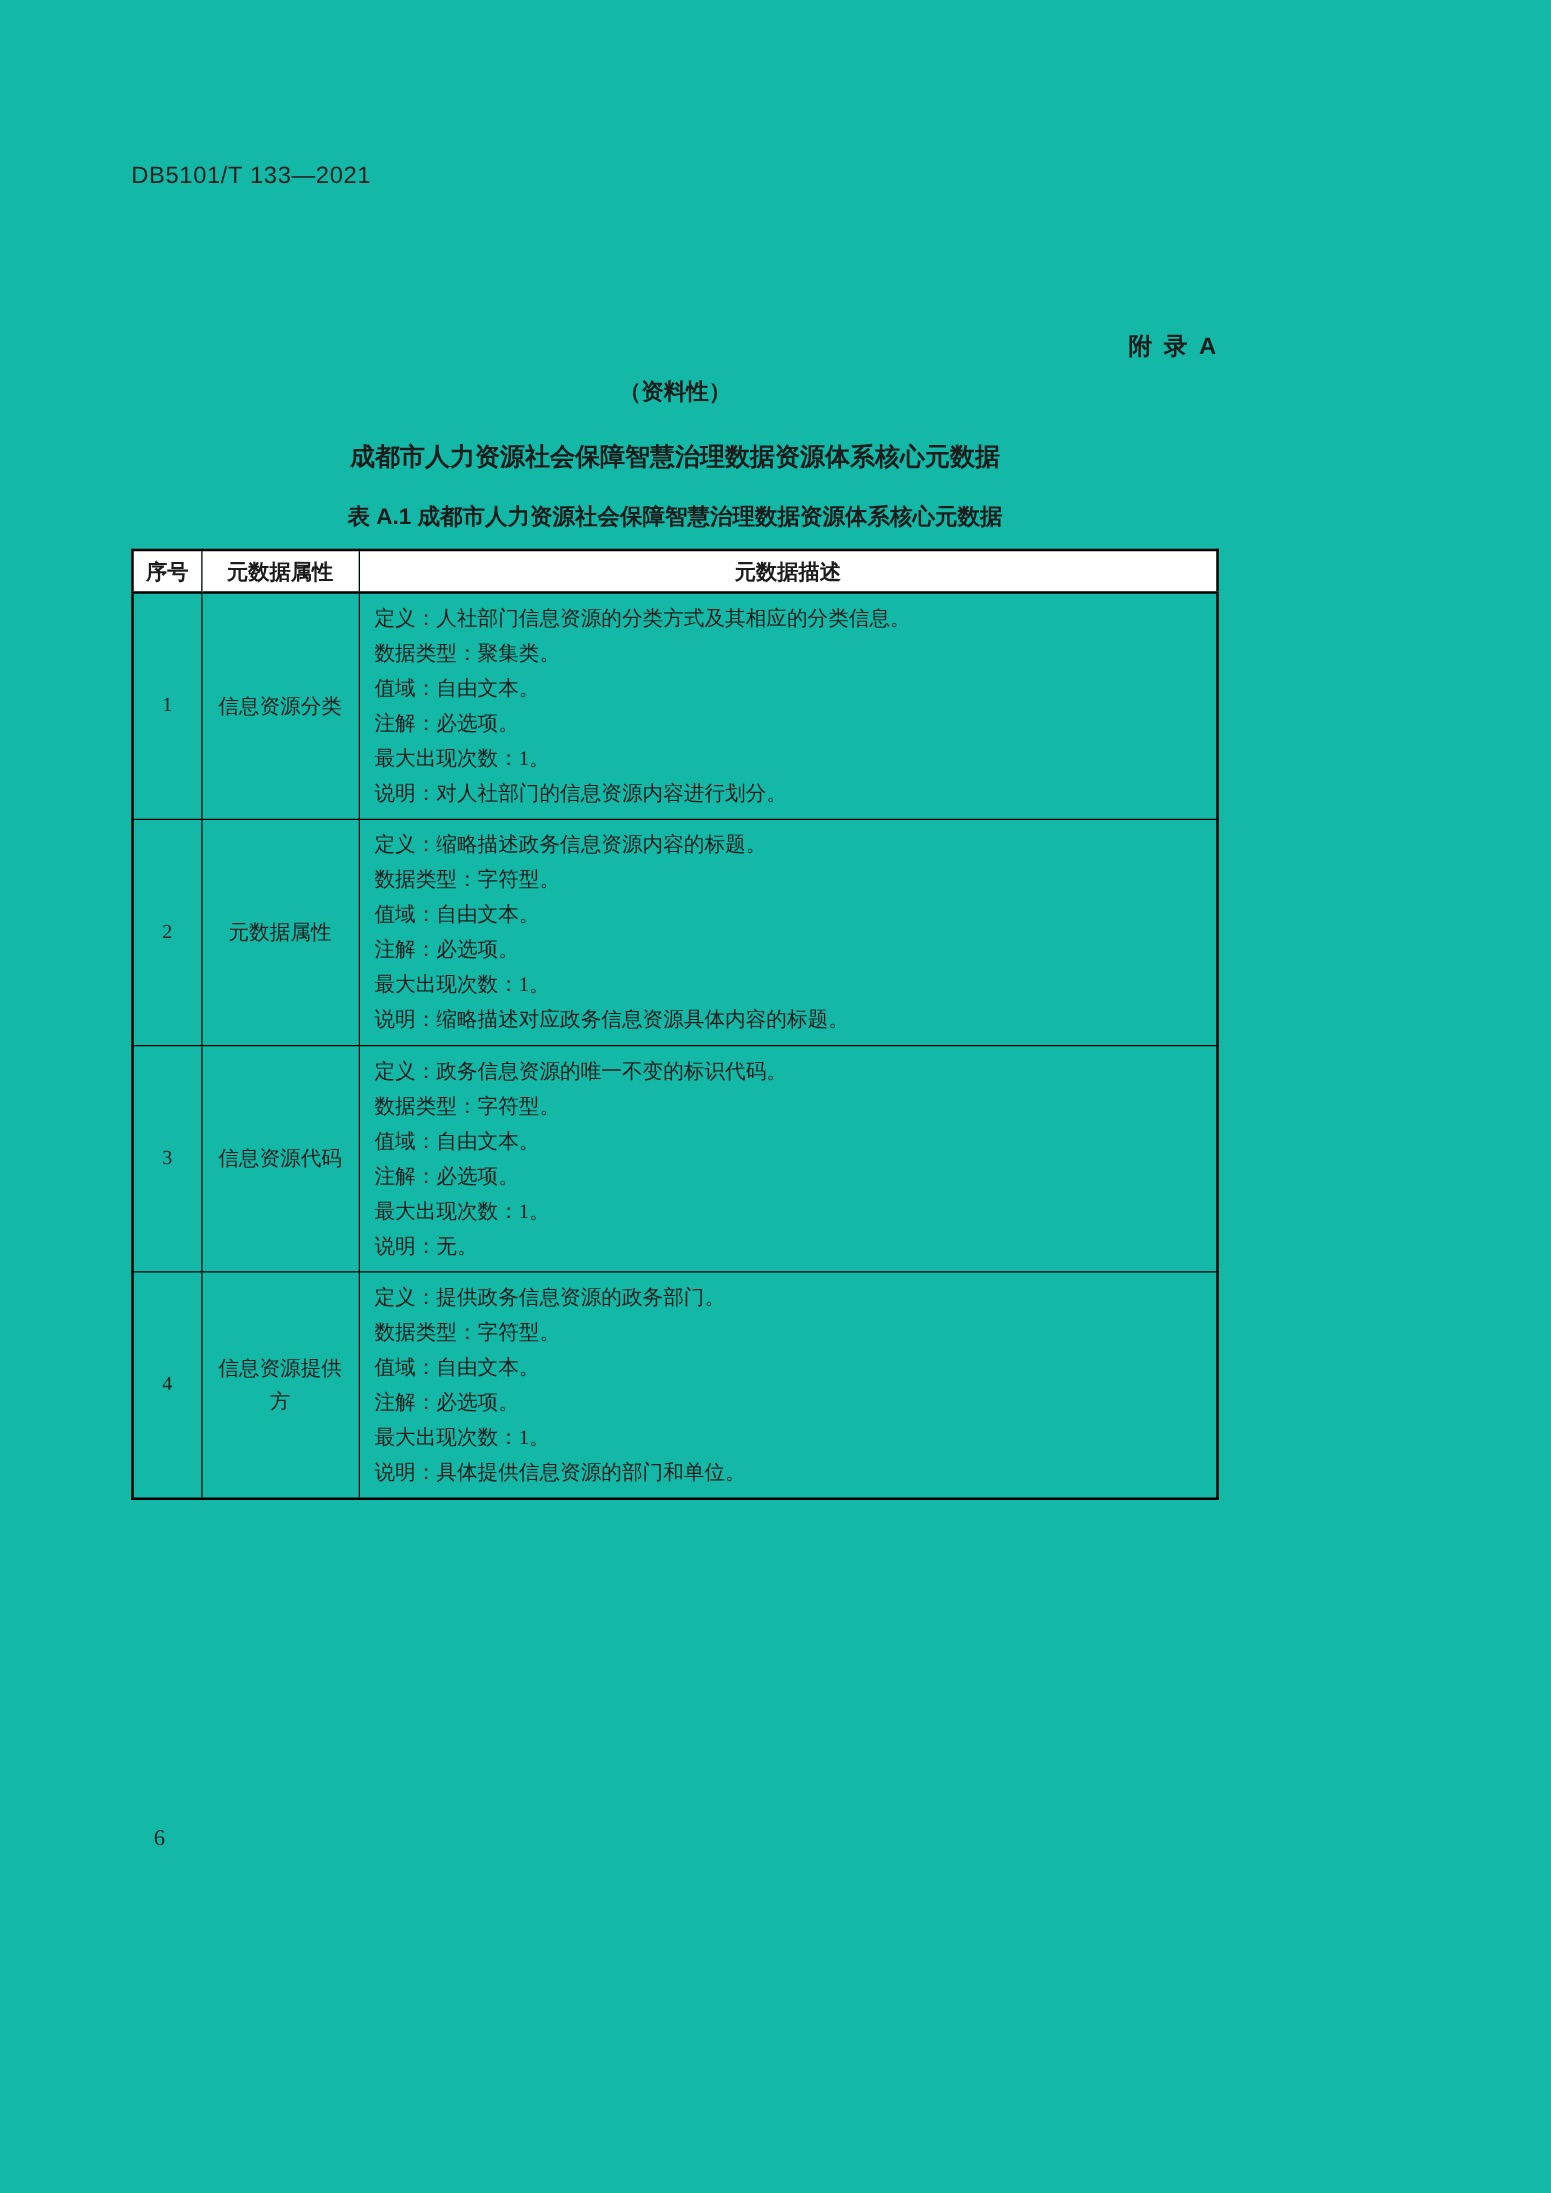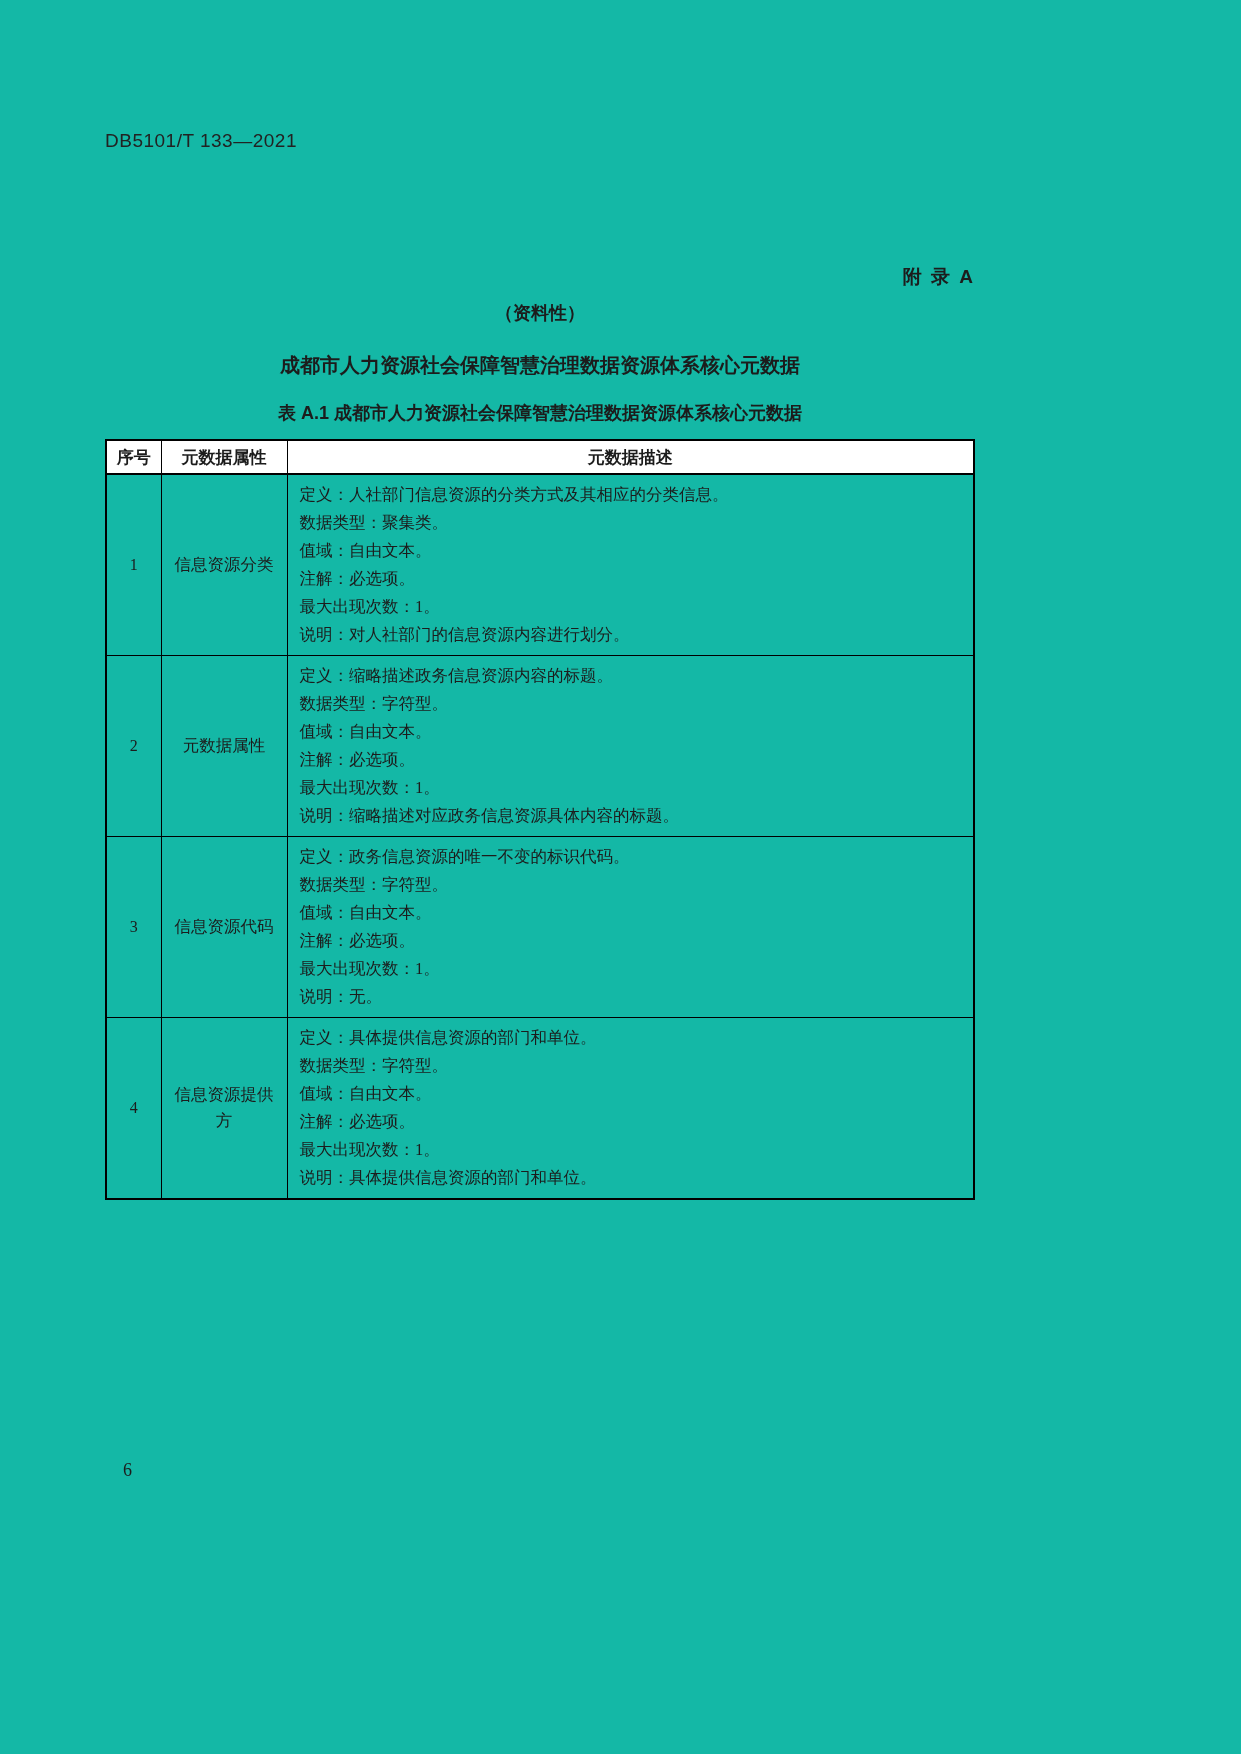--- a/index.html
+++ b/index.html
@@ -180,21 +180,21 @@
             <div class="desc-line">值域：自由文本。</div>
             <div class="desc-line">注解：必选项。</div>
             <div class="desc-line">最大出现次数：1。</div>
             <div class="desc-line">说明：无。</div>
           </td>
         </tr>
         <tr>
           <td class="cell-no">4</td>
           <td class="cell-attr">信息资源提供方</td>
           <td class="cell-desc">
-            <div class="desc-line">定义：具体提供信息资源的部门和单位。</div>
+            <div class="desc-line">定义：提供政务信息资源的政务部门。</div>
             <div class="desc-line">数据类型：字符型。</div>
             <div class="desc-line">值域：自由文本。</div>
             <div class="desc-line">注解：必选项。</div>
             <div class="desc-line">最大出现次数：1。</div>
             <div class="desc-line">说明：具体提供信息资源的部门和单位。</div>
           </td>
         </tr>
       </tbody>
     </table>
   </div>

